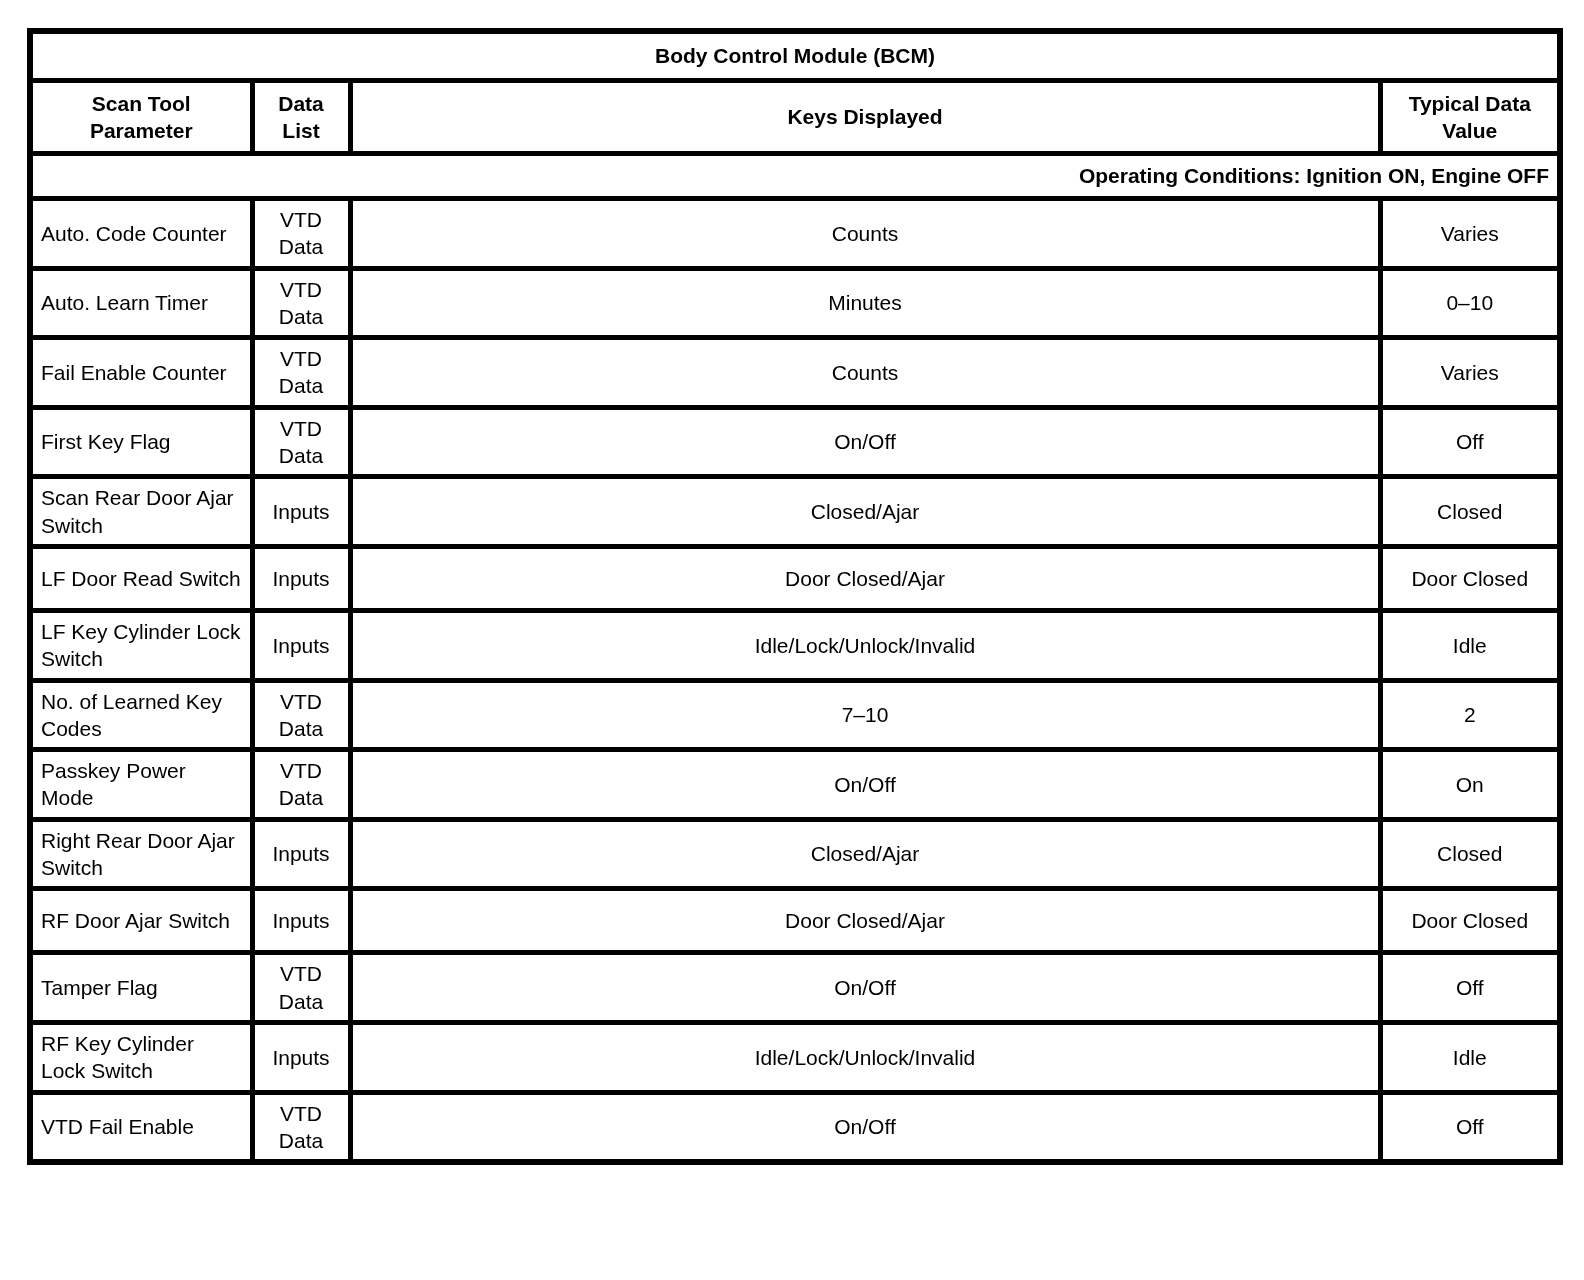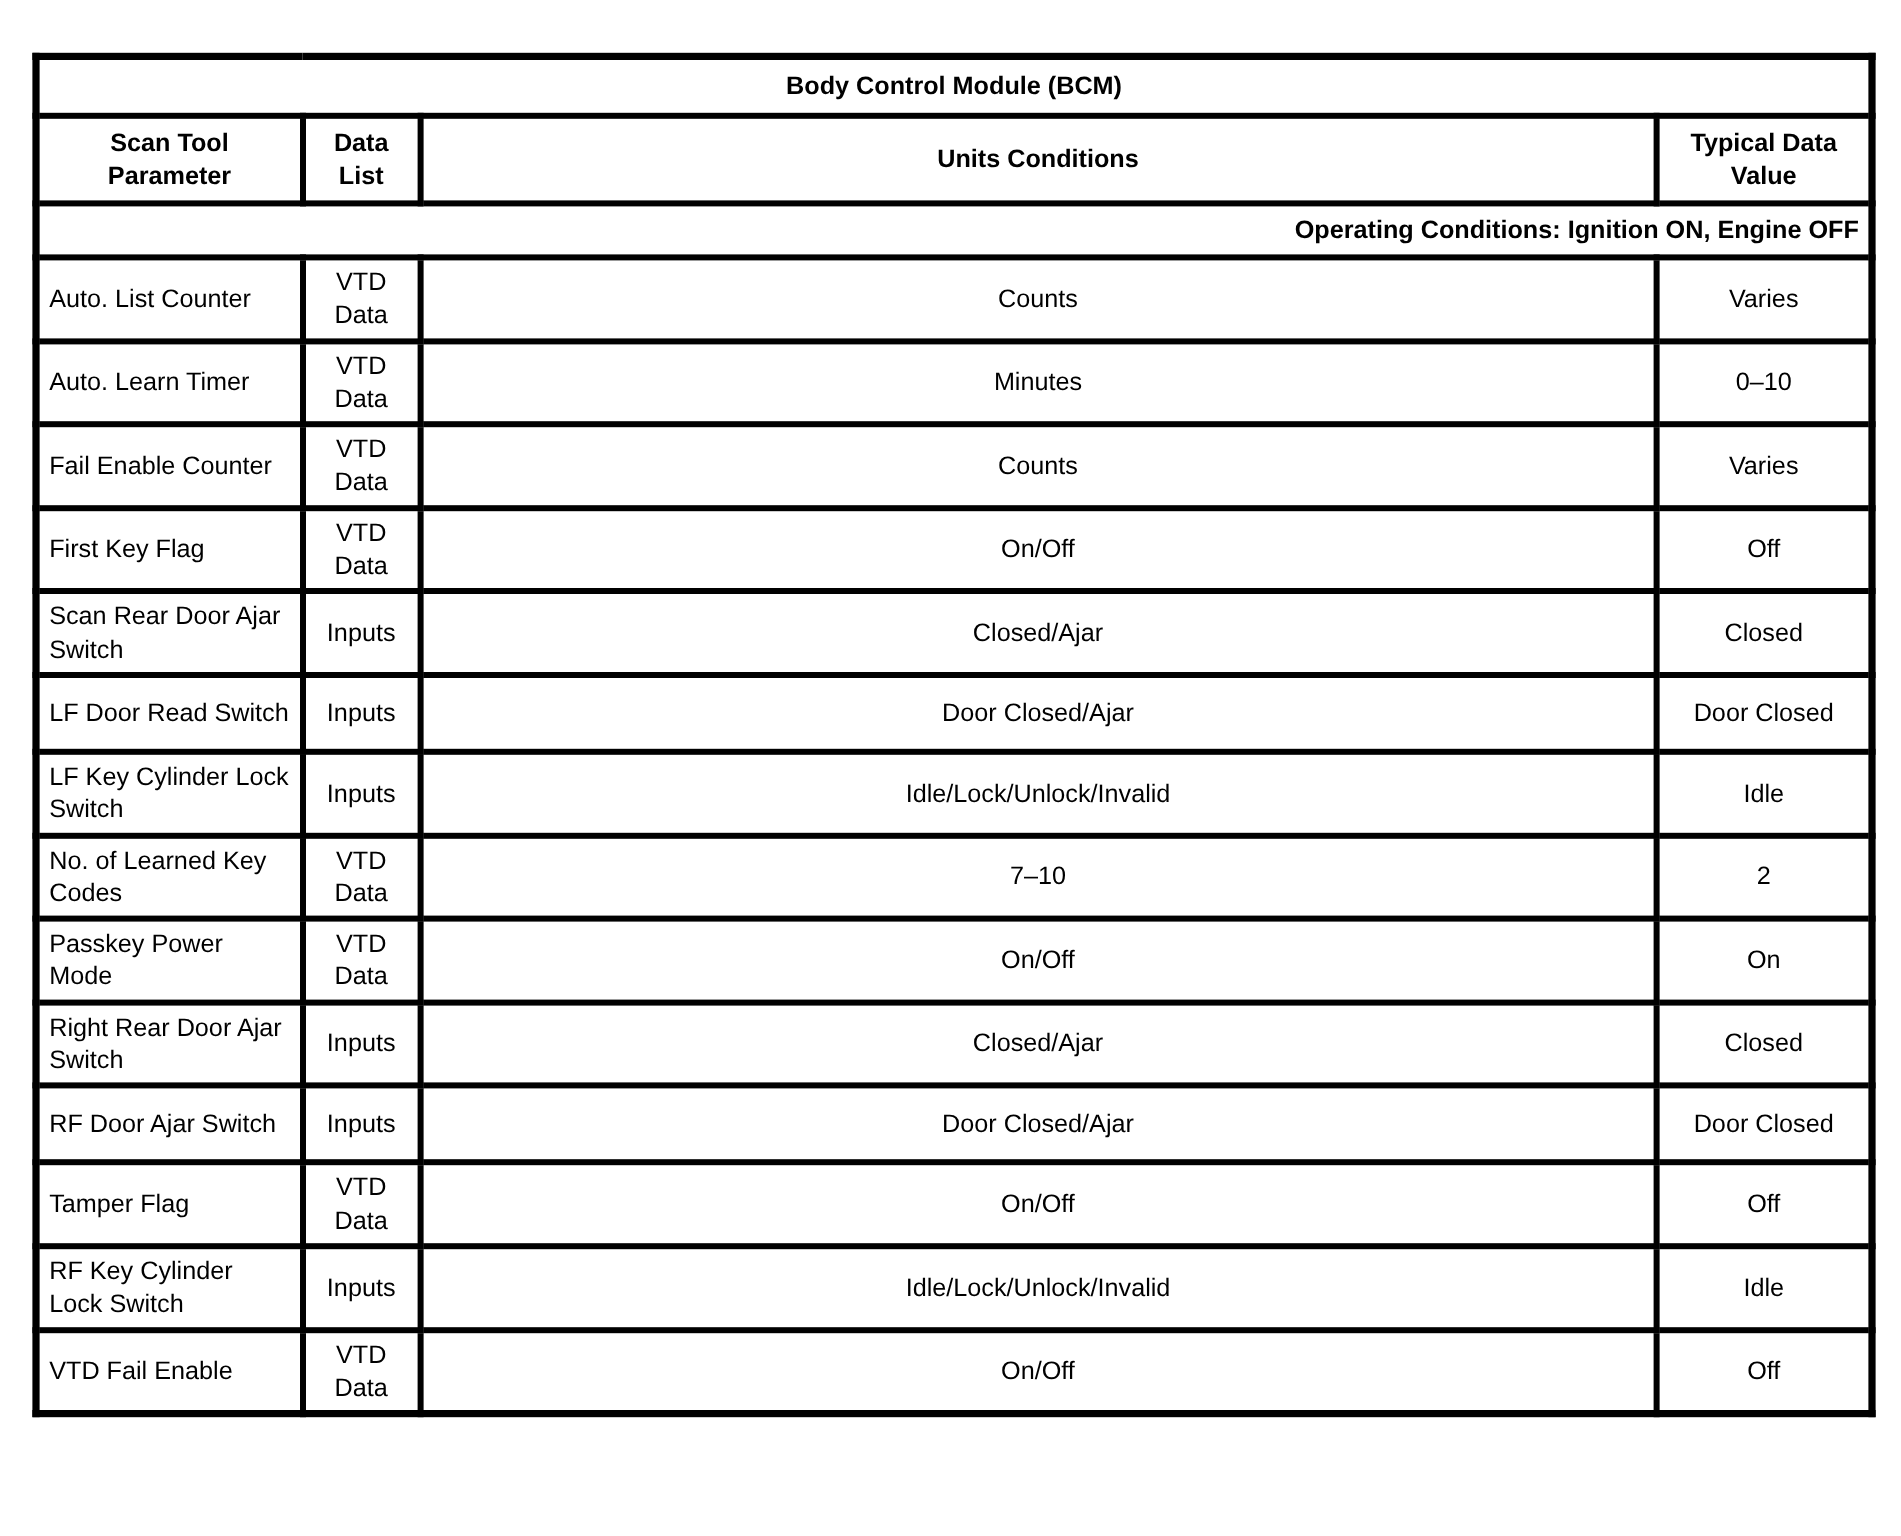--- a/index.html
+++ b/index.html
@@ -6,21 +6,21 @@
     margin: 0;
     padding: 0;
     background: #ffffff;
     font-family: "Liberation Sans", "DejaVu Sans", sans-serif;
     color: #000000;
   }
   .page {
     width: 1584px;
     height: 1280px;
     box-sizing: border-box;
-    padding: 44px 27px;
+    padding: 28px 27px;
     background: #ffffff;
   }
   table.bcm {
     width: 1530px;
     border-collapse: collapse;
     table-layout: fixed;
     border: 6px solid #000000;
   }
   table.bcm td, table.bcm th {
     border: 5px solid #000000;
@@ -74,29 +74,29 @@
       <col style="width: 1030px">
       <col style="width: 180px">
     </colgroup>
     <tbody>
       <tr>
         <td class="title-cell" colspan="4">Body Control Module (BCM)</td>
       </tr>
       <tr>
         <th class="col-head">Scan Tool Parameter</th>
         <th class="col-head">Data List</th>
-        <th class="col-head">Units Conditions</th>
+        <th class="col-head">Keys Displayed</th>
         <th class="col-head">Typical Data Value</th>
       </tr>
       <tr>
         <td class="opcond-cell" colspan="4">Operating Conditions: Ignition ON, Engine OFF</td>
       </tr>
 
       <tr class="data-row">
-        <td class="param">Auto. List Counter</td>
+        <td class="param">Auto. Code Counter</td>
         <td class="dlist">VTD Data</td>
         <td class="units">Counts</td>
         <td class="value">Varies</td>
       </tr>
       <tr class="data-row">
         <td class="param">Auto. Learn Timer</td>
         <td class="dlist">VTD Data</td>
         <td class="units">Minutes</td>
         <td class="value">0–10</td>
       </tr>

